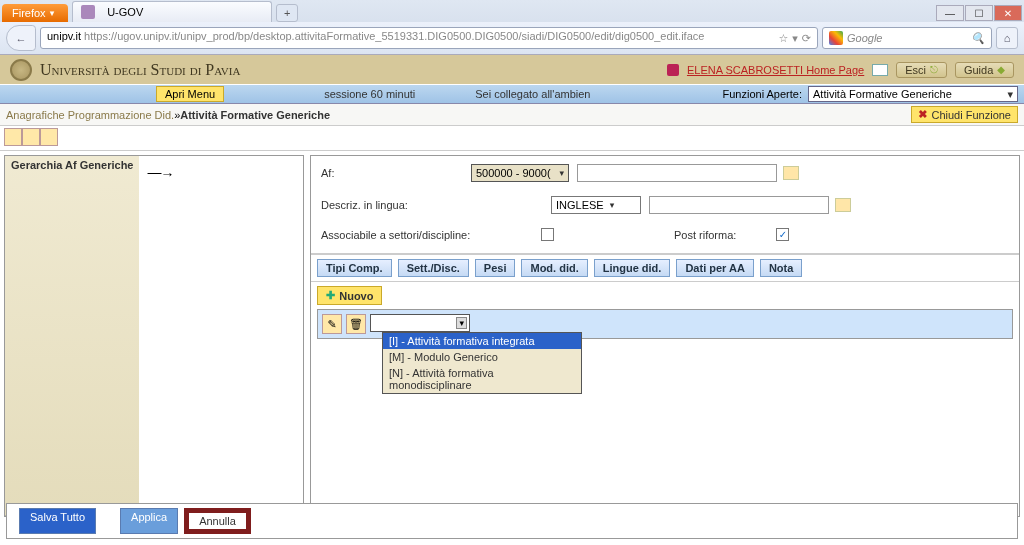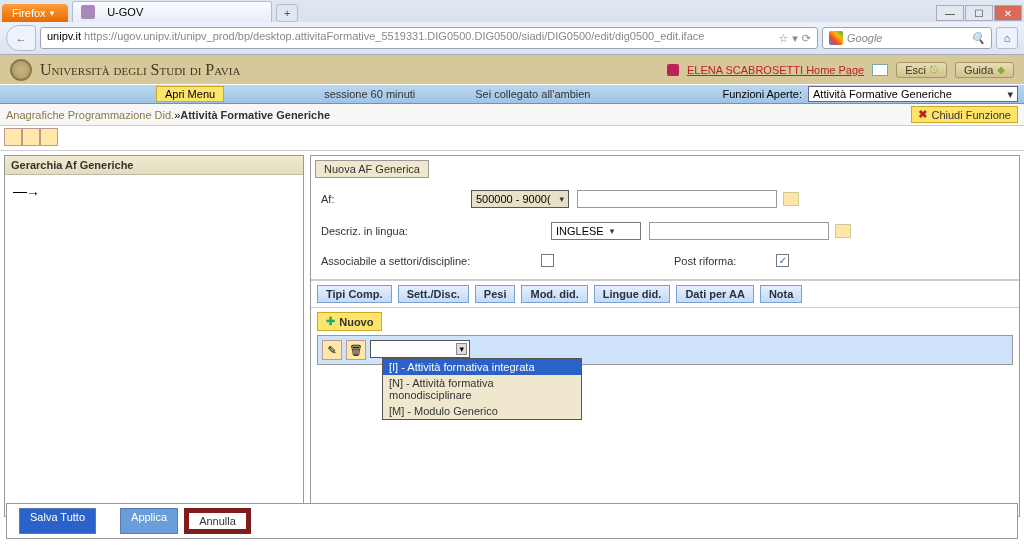--- a/index.html
+++ b/index.html
@@ -56,21 +56,21 @@
 .chiudi { margin-left:auto; background:#ffe46b; border:1px solid #caa92a; padding:1px 6px; display:flex; align-items:center; gap:4px; color:#333; }
 .chiudi .x { color:#b22; font-weight:bold; }
 
 
 .tb-row { padding:2px 4px; background:#fff; border-bottom:1px solid #ccc; }
 .tb-row span { display:inline-block; width:18px; height:18px; border:1px solid #b99; background:#ffe8a8; margin-right:0; }
 
 
 .main { display:flex; padding:4px; gap:6px; height: 370px; }
 .left-panel, .right-panel { border:1px solid #999; background:#fff; }
-.left-panel { width: 300px; display:flex; flex-direction:column; }
+.left-panel { width: 300px; display:flex; }
 .panel-title { background:linear-gradient(#f0ead2,#e4dcbb); border-bottom:1px solid #bba; padding:3px 6px; font-weight:bold; color:#333; }
 .left-body { flex:1; padding:8px; }
 .arrow { font-size:14px; color:#000; letter-spacing:-1px; }
 
 .right-panel { flex:1; display:flex; flex-direction:column; }
 .rp-top { padding:4px; border-bottom:0; }
 .gen-btn { background:#efe8cf; border:1px solid #999; padding:2px 8px; color:#333; }
 
 .form-area { padding:8px 10px; border-bottom:1px solid #ccc; }
 .form-row { display:flex; align-items:center; margin-bottom:14px; }
@@ -196,23 +196,20 @@
 
 <div class="main">
   <div class="left-panel">
     <div class="panel-title">Gerarchia Af Generiche</div>
     <div class="left-body">
       <span class="arrow">—→</span>
     </div>
   </div>
 
   <div class="right-panel">
-    <div class="rp-top">
-      <button class="gen-btn">Nuova AF Generica</button>
-    </div>
 
     <div class="form-area">
       <div class="form-row">
         <label>Af:</label>
         <div class="combo af">
             <span>500000 - 9000(</span>
           </div>
         <span class="txt w200"></span>
         <span class="picker-ico"></span>
       </div>
@@ -250,22 +247,22 @@
         </div>
     </div>
 
     <div class="grid">
       <div class="grid-row">
         <span class="grid-ico">✎</span>
         <span class="grid-ico">🗑</span>
         <div class="dd-field"></div>
         <div class="dd-list">
           <div class="sel">[I] - Attività formativa integrata</div>
+          <div>[M] - Modulo Generico</div>
           <div>[N] - Attività formativa monodisciplinare</div>
-          <div>[M] - Modulo Generico</div>
         </div>
       </div>
     </div>
   </div>
 </div>
 
 <div class="save-row">
   <div class="sv-btn primary">Salva Tutto</div>
   <div class="sv-btn apply">Applica</div>
   <div class="sv-btn cancel">Annulla</div>

